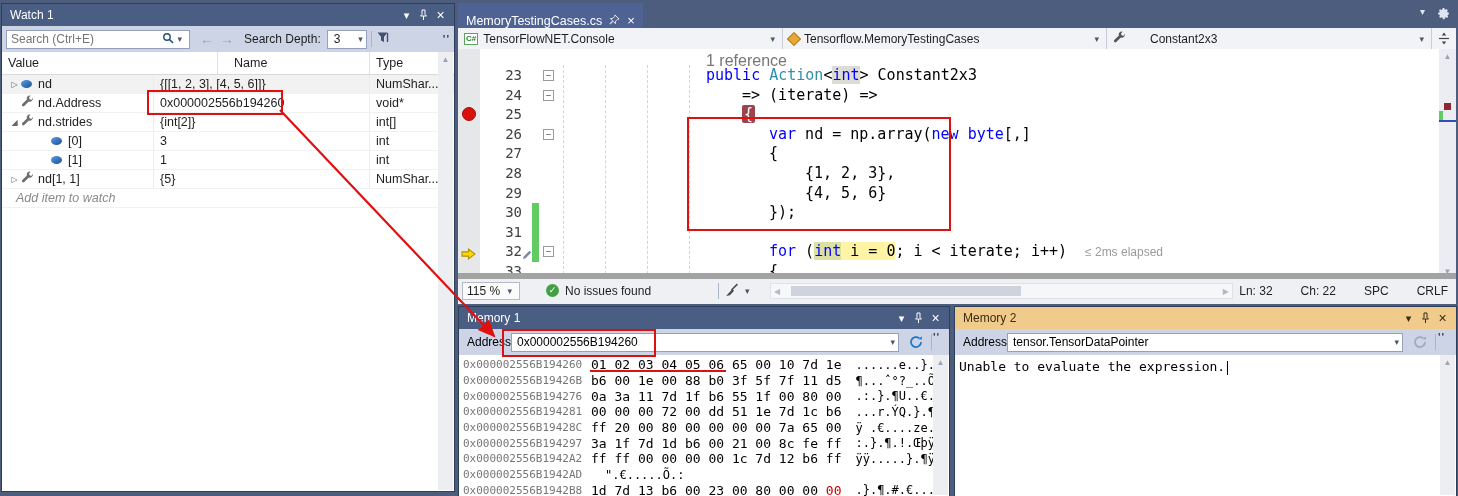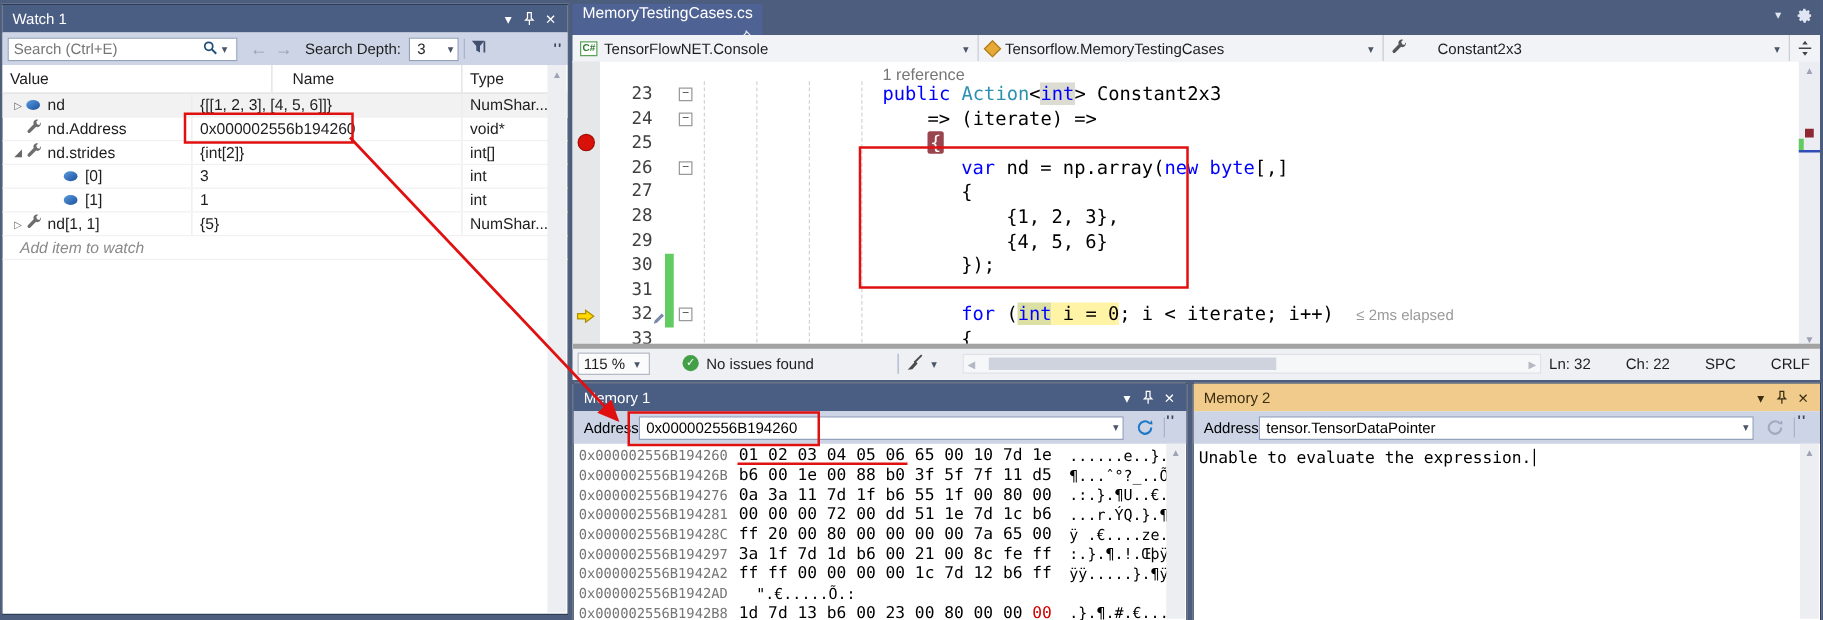--- a/index.html
+++ b/index.html
@@ -21,50 +21,50 @@
   .w-row.shaded{background:#f2f2f2;}
   .w-c{box-sizing:border-box;border-right:1px solid #ececec;height:100%;display:flex;align-items:center;overflow:hidden;white-space:nowrap;}
   .exp{width:13px;color:#666;font-size:8px;text-align:center;flex:none;}
   .wicon{width:17px;flex:none;display:inline-flex;align-items:center;}
   .fld-ico{width:11px;height:8px;border-radius:50%;background:linear-gradient(145deg,#5a9ce0,#1a4f9c);display:inline-block;}
   .wr{color:#6e6e6e;}
   .addrow{font-size:12.5px;color:#8a8a8a;font-style:italic;height:18px;display:flex;align-items:center;padding-left:14px;border-bottom:1px solid #f1f1f1;}
   .wscroll{position:absolute;top:48px;right:1px;bottom:1px;width:15px;background:#eceef2;text-align:center;color:#9da3b5;font-size:8px;}
   
   #tabstrip{position:absolute;left:0;top:0;height:26px;right:0;display:flex;align-items:flex-end;}
-  .tab{height:25px;background:#4e6293;color:#fff;font-size:12.5px;display:flex;align-items:flex-end;gap:7px;padding:0 8px;flex-direction:column;}
+  .tab{height:25px;background:#4e6293;color:#fff;font-size:12.5px;display:flex;align-items:flex-end;gap:7px;padding:0 8px;}
   .tabstrip-right{position:absolute;right:6px;top:4px;display:flex;gap:12px;color:#dfe5f2;}
   #navbar{position:absolute;left:0;top:26px;height:21px;right:0;background:#f2f3f7;border-bottom:1px solid #c7cbd8;display:flex;font-size:12px;color:#1e1e1e;}
   .navseg{display:flex;align-items:center;border-right:1px solid #c9cdd9;padding:0 4px 0 6px;box-sizing:border-box;gap:5px;}
   .navseg .grow{flex:1;}
   .cs-ico{border:1px solid #5ba55b;color:#2e7d32;font-size:8px;font-weight:bold;padding:0 1px;background:#fff;line-height:10px;}
   .cls-ico{width:8px;height:8px;background:#e6a935;border:1px solid #b07f1e;transform:rotate(45deg);display:inline-block;}
   #codearea{position:absolute;left:0;top:47px;right:0;bottom:25px;background:#fff;overflow:hidden;}
   #glyphmargin{position:absolute;left:0;top:0;bottom:0;width:22px;background:#e6e7e8;}
   .guide{position:absolute;top:16px;bottom:0;width:0;border-left:1px dashed #d4d4d4;}
-  #codelens{position:absolute;left:0;top:3px;font-size:13px;color:#767676;}
+  #codelens{position:absolute;left:0;top:3px;font-size:16px;color:#767676;}
   #code-lines{position:absolute;left:0;top:17px;right:18px;}
   .code-line{height:19.6px;position:relative;font-family:"DejaVu Sans Mono",monospace;font-size:15px;line-height:19.6px;white-space:pre;}
   .ln{position:absolute;left:26px;width:38px;text-align:right;color:#404040;font-size:14px;}
   .foldbox{position:absolute;left:85px;top:4px;width:11px;height:11px;border:1px solid #9a9a9a;background:#fff;box-sizing:border-box;color:#555;font-size:9px;line-height:8px;text-align:center;}
   .codetext{position:absolute;top:0;}
   .tk-k{color:#0000ff;}
   .tk-t{color:#2b91af;}
   .tk-p{color:#000;}
   .tk-ref{background:#dcdcd2;}
   .tk-olv{background:#dde0a3;}
   .tk-yel{background:#fff3a6;}
   .tk-bp{background:#9a454e;color:#fff;padding:0 2px;border-radius:2px;}
   .tk-perf{color:#9a9a9a;font-family:"Liberation Sans",sans-serif;font-size:12px;margin-left:18px;}
   .greenbar{position:absolute;left:74px;width:7px;background:#62cc62;}
   .bp-dot{position:absolute;left:4px;width:14px;height:14px;border-radius:50%;background:#d8120a;border:1px solid #a50d06;box-sizing:border-box;}
   .cur-arrow{position:absolute;left:3px;}
   .pencil{position:absolute;left:64px;top:4px;}
   #vscroll{position:absolute;right:0;top:0;bottom:0;width:17px;background:#ecedf2;color:#9da3b5;font-size:8px;text-align:center;}
-  #bottomstrip{position:absolute;left:0;bottom:0;right:0;height:25px;background:#eff0f4;border-top:4px solid #a3a3a3;font-size:12px;color:#1e1e1e;}
+  #bottomstrip{position:absolute;left:0;bottom:0;right:0;height:25px;background:#eff0f4;border-top:6px solid #a3a3a3;font-size:12px;color:#1e1e1e;}
   .zoombox{position:absolute;left:4px;top:3px;width:58px;height:18px;background:#fbfbfc;border:1px solid #b6bac6;display:flex;align-items:center;padding:0 4px;box-sizing:border-box;}
   .chk{width:13px;height:13px;border-radius:50%;background:#43a047;color:#fff;font-size:9px;line-height:13px;text-align:center;display:inline-block;}
   .hscroll{position:absolute;left:312px;top:4px;width:463px;height:16px;background:#f6f7f9;border:1px solid #dfe1e8;color:#b4b8c4;font-size:8px;display:flex;align-items:center;justify-content:space-between;padding:0 3px;box-sizing:border-box;}
   .hthumb{position:absolute;left:20px;top:2px;width:230px;height:10px;background:#ced3dd;}
   .estatus{position:absolute;right:8px;top:0;height:24px;display:flex;align-items:center;gap:28px;}
   
   .addrbar{height:26px;background:#ccd4e5;display:flex;align-items:center;font-size:12px;padding-left:8px;position:relative;}
   .m-row{display:flex;height:15.7px;font-family:"DejaVu Sans Mono",monospace;align-items:center;white-space:pre;}
   .m-addr{width:128px;flex:none;color:#757575;font-size:11px;padding-left:4px;}
   .m-hex{font-size:13px;color:#000;flex:none;}

